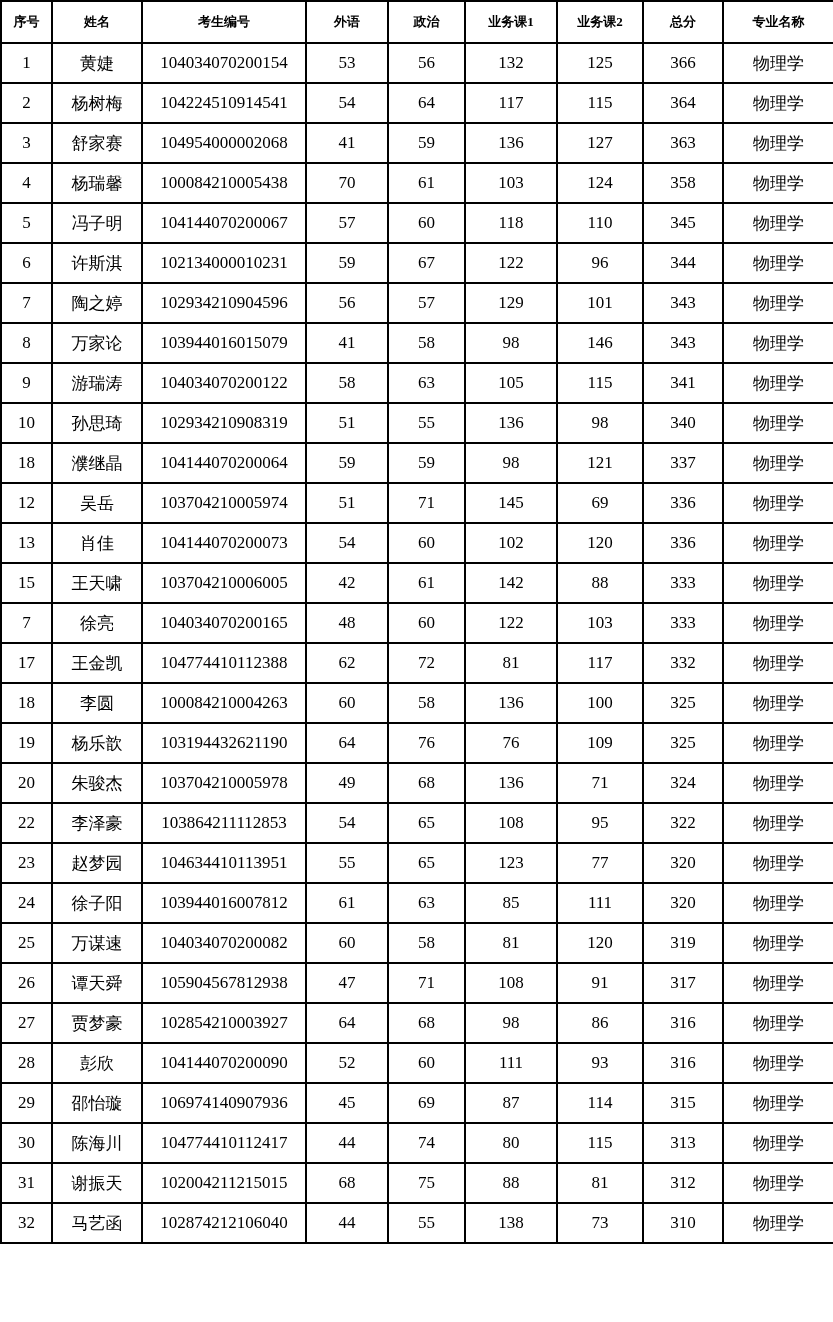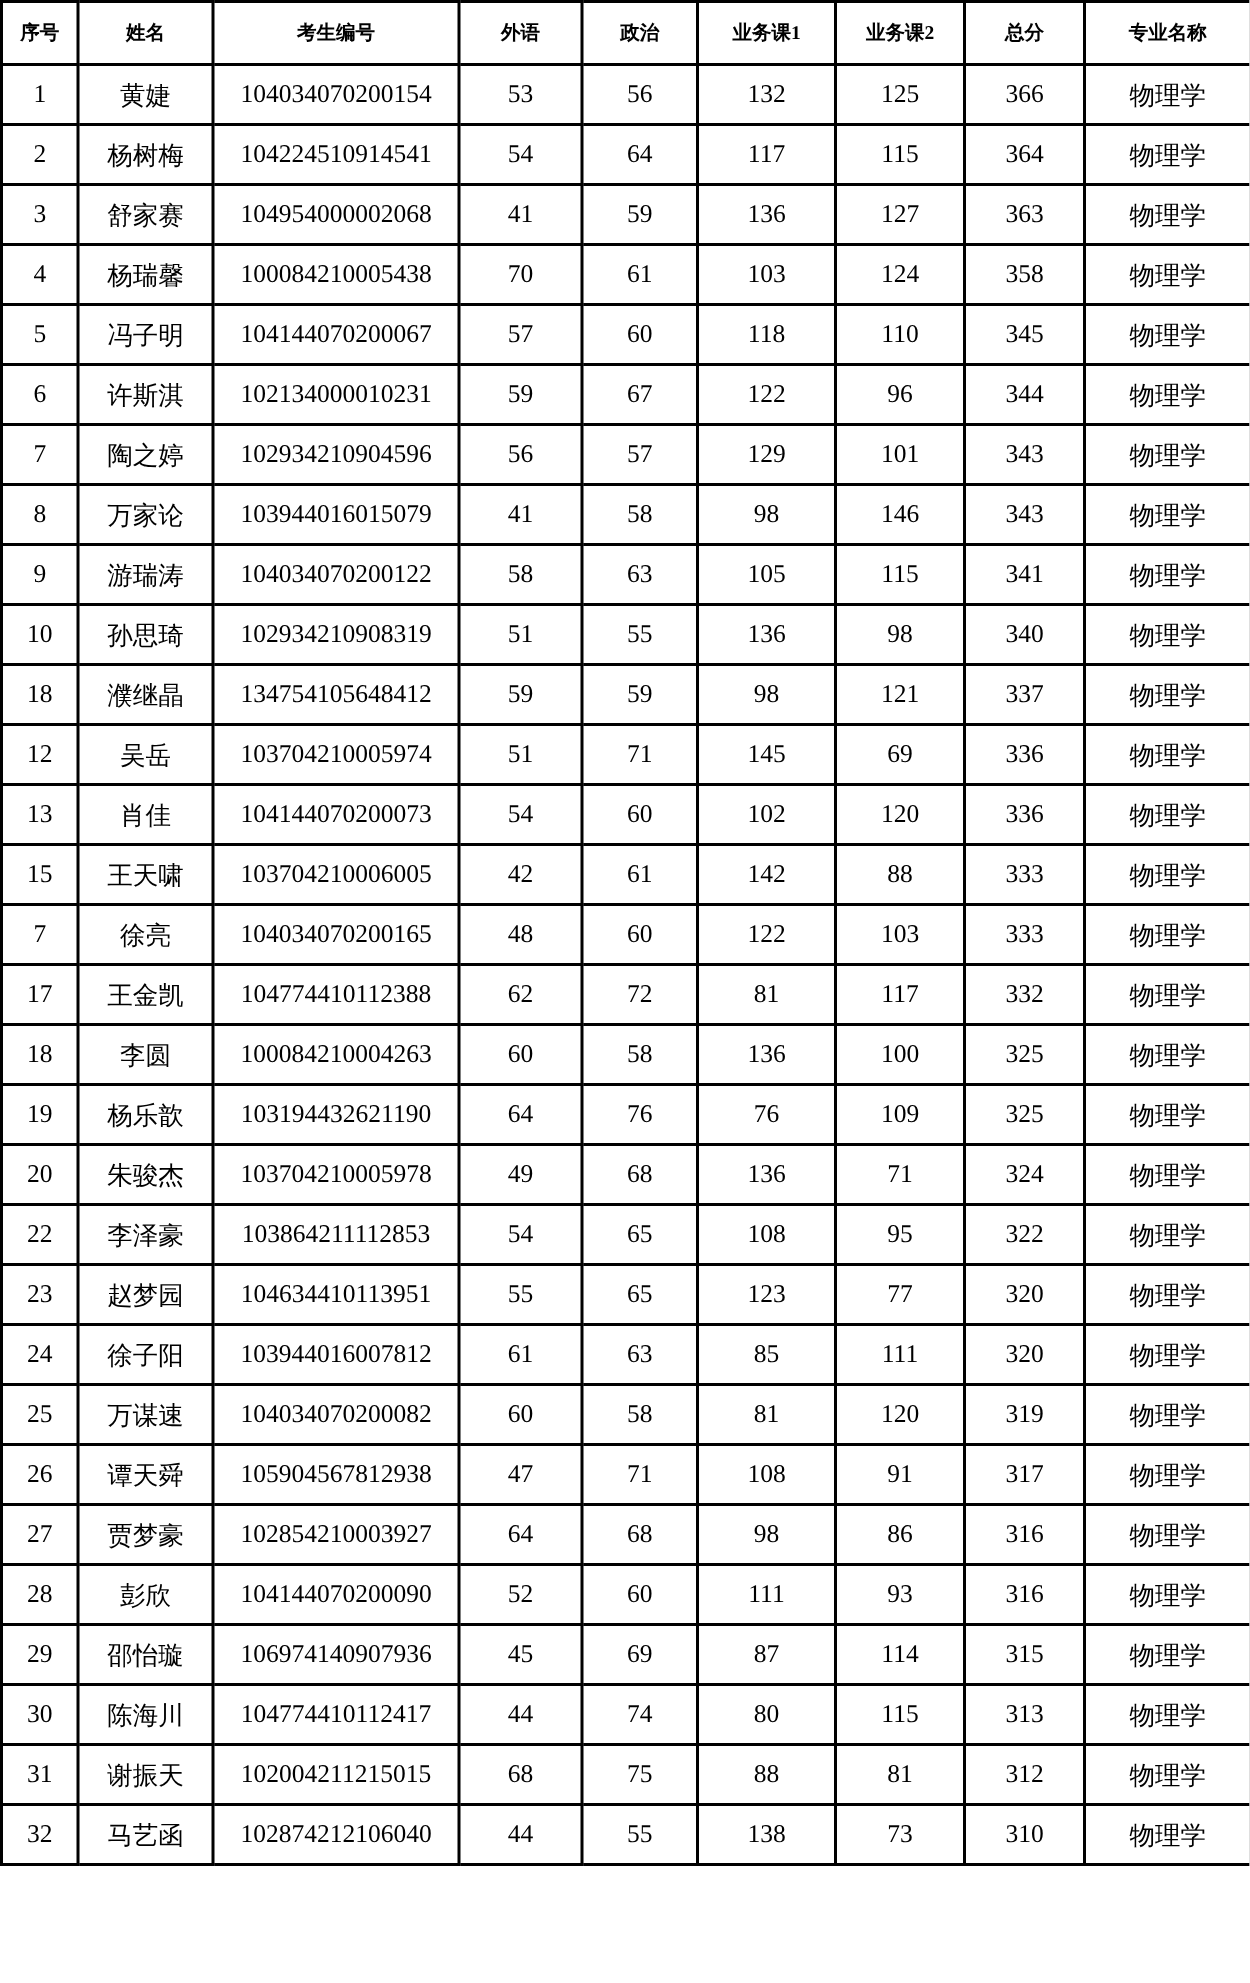--- a/index.html
+++ b/index.html
@@ -188,21 +188,21 @@
     <td>51</td>
     <td>55</td>
     <td>136</td>
     <td>98</td>
     <td>340</td>
     <td>物理学</td>
   </tr>
         <tr>
     <td>18</td>
     <td>濮继晶</td>
-    <td>134754105648412</td>
+    <td>104144070200064</td>
     <td>59</td>
     <td>59</td>
     <td>98</td>
     <td>121</td>
     <td>337</td>
     <td>物理学</td>
   </tr>
         <tr>
     <td>12</td>
     <td>吴岳</td>

